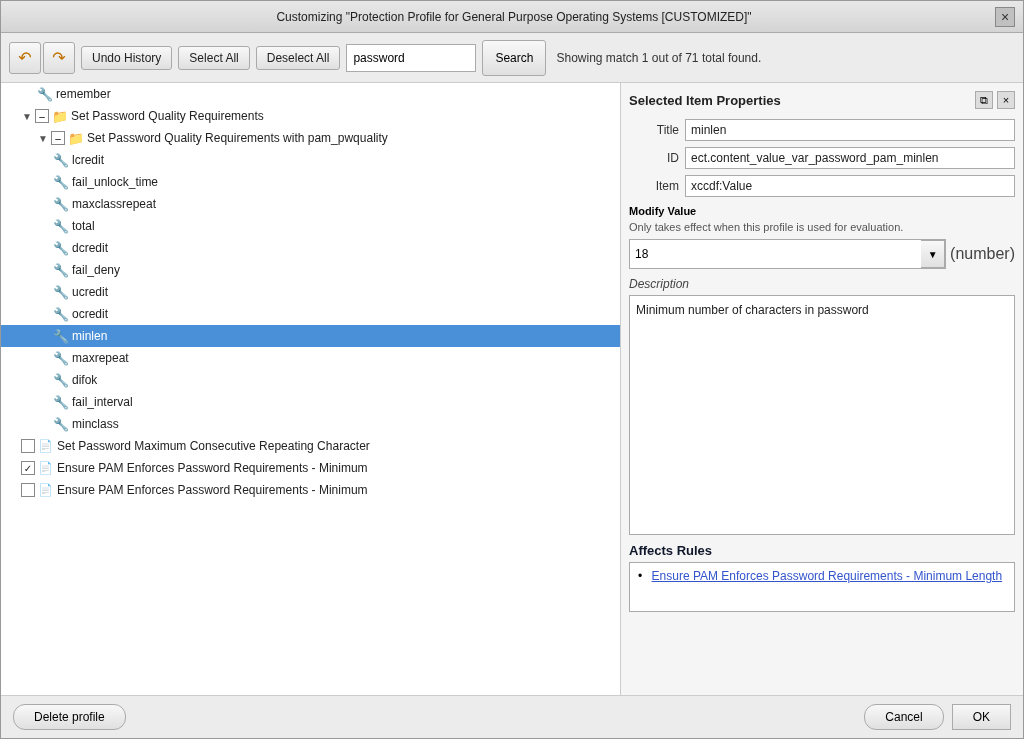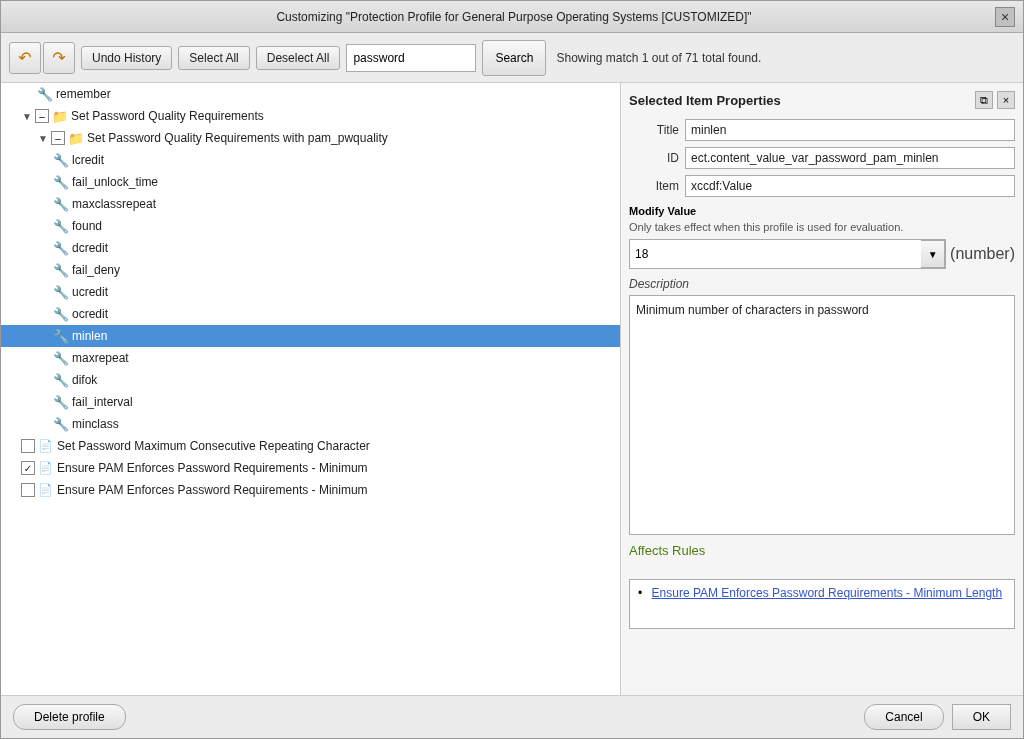--- a/index.html
+++ b/index.html
@@ -260,23 +260,23 @@
       font-size: 12px;
       color: #222;
       min-height: 240px;
       line-height: 1.4;
     }
     .affects-section {
       margin-top: 8px;
     }
     .affects-title {
       font-size: 13px;
-      font-weight: normal;
-      color: #4d7c0f;
-      margin-bottom: 21px;
+      font-weight: bold;
+      color: #0f172a;
+      margin-bottom: 4px;
     }
     .affects-box {
       border: 1px solid #aaa;
       background: white;
       padding: 6px 8px;
       font-size: 12px;
       min-height: 50px;
     }
     .affects-link {
       color: #3355cc;
@@ -390,21 +390,21 @@
           <span class="item-label">fail_unlock_time</span>
         </div>
 
         <div class="tree-item indent-3">
           <span class="tree-icon wrench-icon">🔧</span>
           <span class="item-label">maxclassrepeat</span>
         </div>
 
         <div class="tree-item indent-3">
           <span class="tree-icon wrench-icon">🔧</span>
-          <span class="item-label">found</span>
+          <span class="item-label">total</span>
         </div>
 
         <div class="tree-item indent-3">
           <span class="tree-icon wrench-icon">🔧</span>
           <span class="item-label">dcredit</span>
         </div>
 
         <div class="tree-item indent-3">
           <span class="tree-icon wrench-icon">🔧</span>
           <span class="item-label">fail_deny</span>

